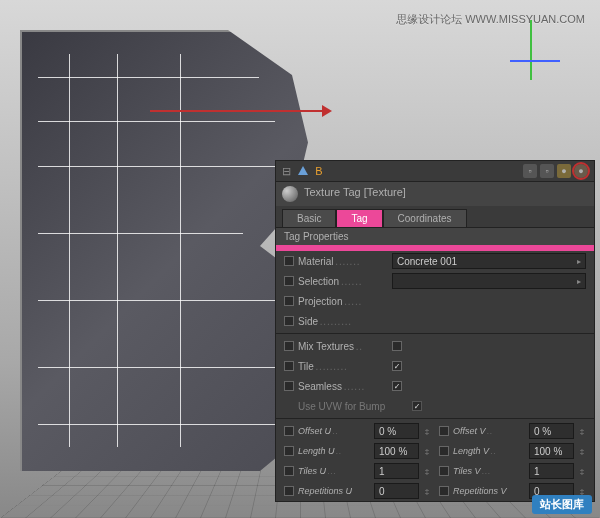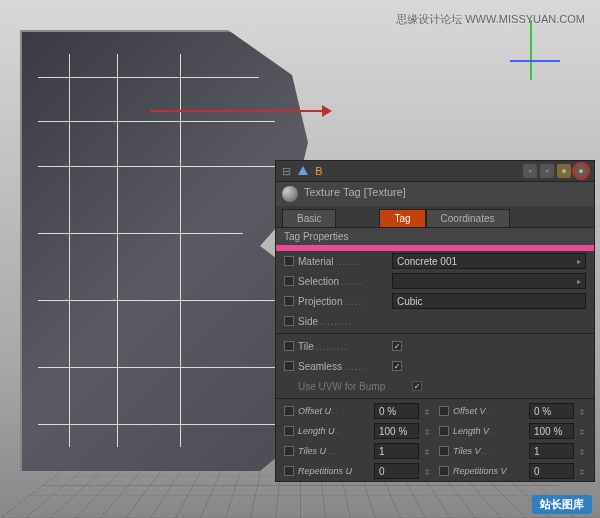--- a/index.html
+++ b/index.html
@@ -32,21 +32,21 @@
 .obj-icons { display: flex; gap: 3px; }
 .obj-icon { width: 14px; height: 14px; background: #555; border-radius: 2px; display: flex; align-items: center; justify-content: center; font-size: 9px; }
 .obj-icon.hl { outline: 2px solid #c03030; background: #6a5a4a; border-radius: 50%; }
 
 .panel-head { display: flex; padding: 4px 6px; background: #444; gap: 6px; }
 .sphere-icon { width: 16px; height: 16px; background: radial-gradient(circle at 30% 30%, #ccc, #555); border-radius: 50%; }
 .panel-title { font-size: 11px; }
 
 .tabs { display: flex; padding: 3px 6px 0; gap: 0; background: #3a3a3a; }
 .tab { padding: 3px 14px; background: #4a4a4a; border: 1px solid #222; border-bottom: none; font-size: 10px; cursor: pointer; }
-.tab.active { background: #c2410c; color: #fff; margin-left: 43px; }
+.tab.active { background: #ec4899; color: #fff; }
 
 .section-head { padding: 3px 8px; background: #444; border-top: 1px solid #222; border-bottom: 6px solid #ec4899; font-size: 10px; }
 
 .prop-row { display: flex; align-items: center; padding: 2px 8px; gap: 4px; min-height: 20px; }
 .prop-check { width: 10px; height: 10px; border: 1px solid #666; background: #2a2a2a; flex-shrink: 0; display: flex; align-items: center; justify-content: center; font-size: 8px; color: #ddd; }
 .prop-label { width: 90px; font-size: 10px; white-space: nowrap; overflow: hidden; }
 .prop-label .dots { color: #666; letter-spacing: -1px; }
 .prop-field { flex: 1; background: #2e2e2e; border: 1px solid #1a1a1a; padding: 1px 4px; font-size: 10px; color: #ccc; min-height: 16px; display: flex; align-items: center; }
 .prop-field.arrow::after { content: '▸'; margin-left: auto; font-size: 8px; color: #888; }
 .prop-spin { width: 8px; text-align: center; font-size: 8px; color: #888; }
@@ -123,29 +123,33 @@
     <span class="prop-field arrow">Concrete 001</span>
   </div>
   <div class="prop-row">
     <span class="prop-check"></span>
     <span class="prop-label"><span>Selection</span><span class="dots"> . . . . . .</span></span>
     <span class="prop-field arrow"></span>
   </div>
   <div class="prop-row">
     <span class="prop-check"></span>
     <span class="prop-label"><span>Projection</span><span class="dots"> . . . . .</span></span>
-    <span class="prop-field">Cubic</span>
   </div>
   <div class="prop-row">
     <span class="prop-check"></span>
     <span class="prop-label"><span>Side</span><span class="dots"> . . . . . . . . .</span></span>
   </div>
 
   <div class="sep"></div>
 
+  <div class="prop-row">
+    <span class="prop-check"></span>
+    <span class="prop-label"><span>Mix Textures</span><span class="dots"> . .</span></span>
+    <span class="prop-check"></span>
+  </div>
   <div class="prop-row">
     <span class="prop-check"></span>
     <span class="prop-label"><span>Tile</span><span class="dots"> . . . . . . . . .</span></span>
     <span class="prop-check">✓</span>
   </div>
   <div class="prop-row">
     <span class="prop-check"></span>
     <span class="prop-label"><span>Seamless</span><span class="dots"> . . . . . .</span></span>
     <span class="prop-check">✓</span>
   </div>

